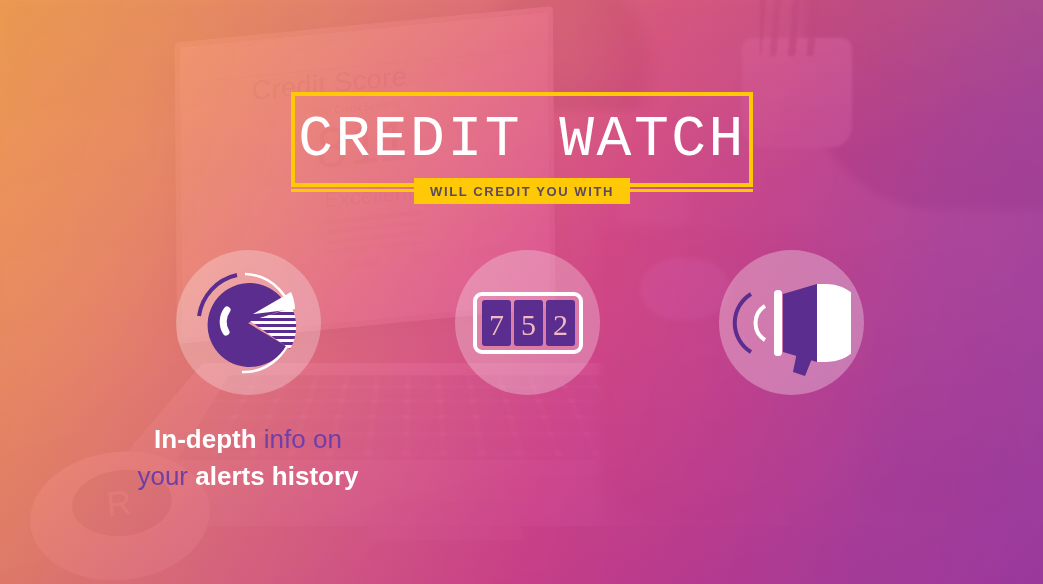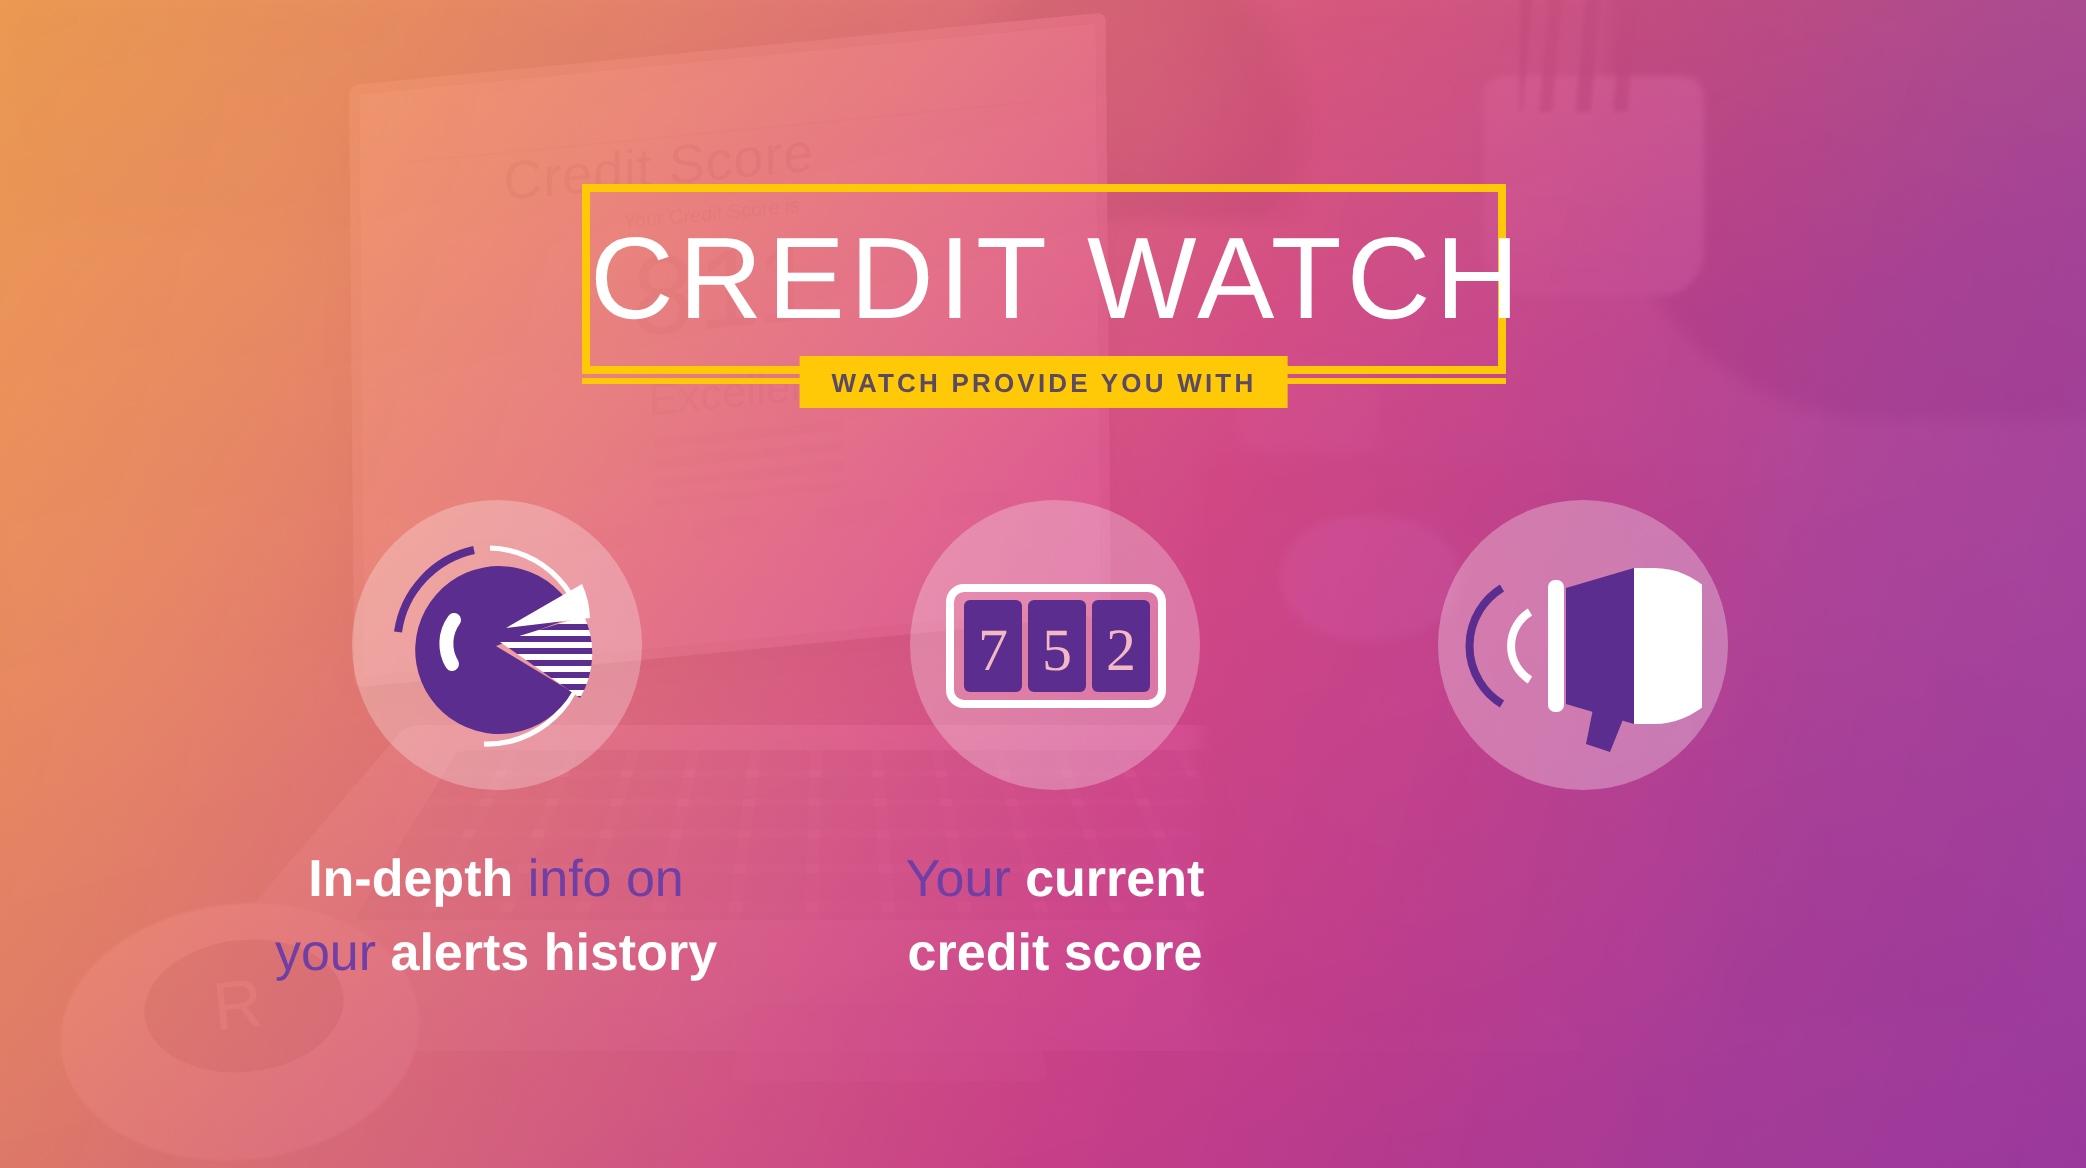--- a/index.html
+++ b/index.html
@@ -203,21 +203,21 @@
     position: absolute;
     left: 0; right: 0; top: 50%;
     transform: translateY(-50%);
     text-align: center;
     color: #ffffff;
     font-size: 58px;
     font-weight: 300;
     letter-spacing: 2.5px;
     line-height: 1;
     white-space: nowrap;
-    font-family: Liberation Sans, sans-serif;
+    font-family: Liberation Mono, monospace;
   }
 
   
   .ribbon-wrap {
     position: absolute;
     left: 291px;
     top: 178px;
     width: 462px;
     height: 26px;
   }
@@ -331,21 +331,21 @@
   <div id="content">
 
     <div class="title-frame">
       <div class="title-text">CREDIT WATCH</div>
     </div>
 
     <div class="ribbon-wrap">
       <div class="ribbon-tail left"></div>
       <div class="ribbon-tail right"></div>
       <div class="ribbon">
-        <span class="ribbon-text">WATCH PROVIDE YOU WITH</span>
+        <span class="ribbon-text">WILL CREDIT YOU WITH</span>
       </div>
     </div>
 
     <div class="features">
 
       <div class="feature f1">
         <div class="circle">
           <svg class="icon-svg" width="130" height="130" viewBox="0 0 130 130">
             <defs>
               <pattern id="stripes" width="6" height="6" patternUnits="userSpaceOnUse">
@@ -378,24 +378,20 @@
           <svg class="icon-svg" width="110" height="70" viewBox="0 0 110 70">
             <rect x="2" y="6" width="106" height="58" rx="7" ry="7" fill="none" stroke="#ffffff" stroke-width="4"></rect>
             <rect x="9" y="12" width="29" height="46" rx="3" fill="#5B2D8E"></rect>
             <rect x="41" y="12" width="29" height="46" rx="3" fill="#5B2D8E"></rect>
             <rect x="73" y="12" width="29" height="46" rx="3" fill="#5B2D8E"></rect>
             <text x="23.5" y="47" text-anchor="middle" fill="#F0B9C4" font-family="'Liberation Serif', serif" font-size="30">7</text>
             <text x="55.5" y="47" text-anchor="middle" fill="#F0B9C4" font-family="'Liberation Serif', serif" font-size="30">5</text>
             <text x="87.5" y="47" text-anchor="middle" fill="#F0B9C4" font-family="'Liberation Serif', serif" font-size="30">2</text>
           </svg>
         </div>
-        <div class="caption">
-          <span class="cap-alt">Your </span><span>current</span><br>
-          <span>credit score</span>
-        </div>
       </div>
 
       <div class="feature f3">
         <div class="circle">
           <svg class="icon-svg" width="120" height="110" viewBox="0 0 120 110">
 
             <path d="M 20 26 A 34 34 0 0 0 20 84" fill="none" stroke="#5B2D8E" stroke-width="4"></path>
 
             <path d="M 34 38 A 20 20 0 0 0 34 72" fill="none" stroke="#ffffff" stroke-width="4"></path>
 

